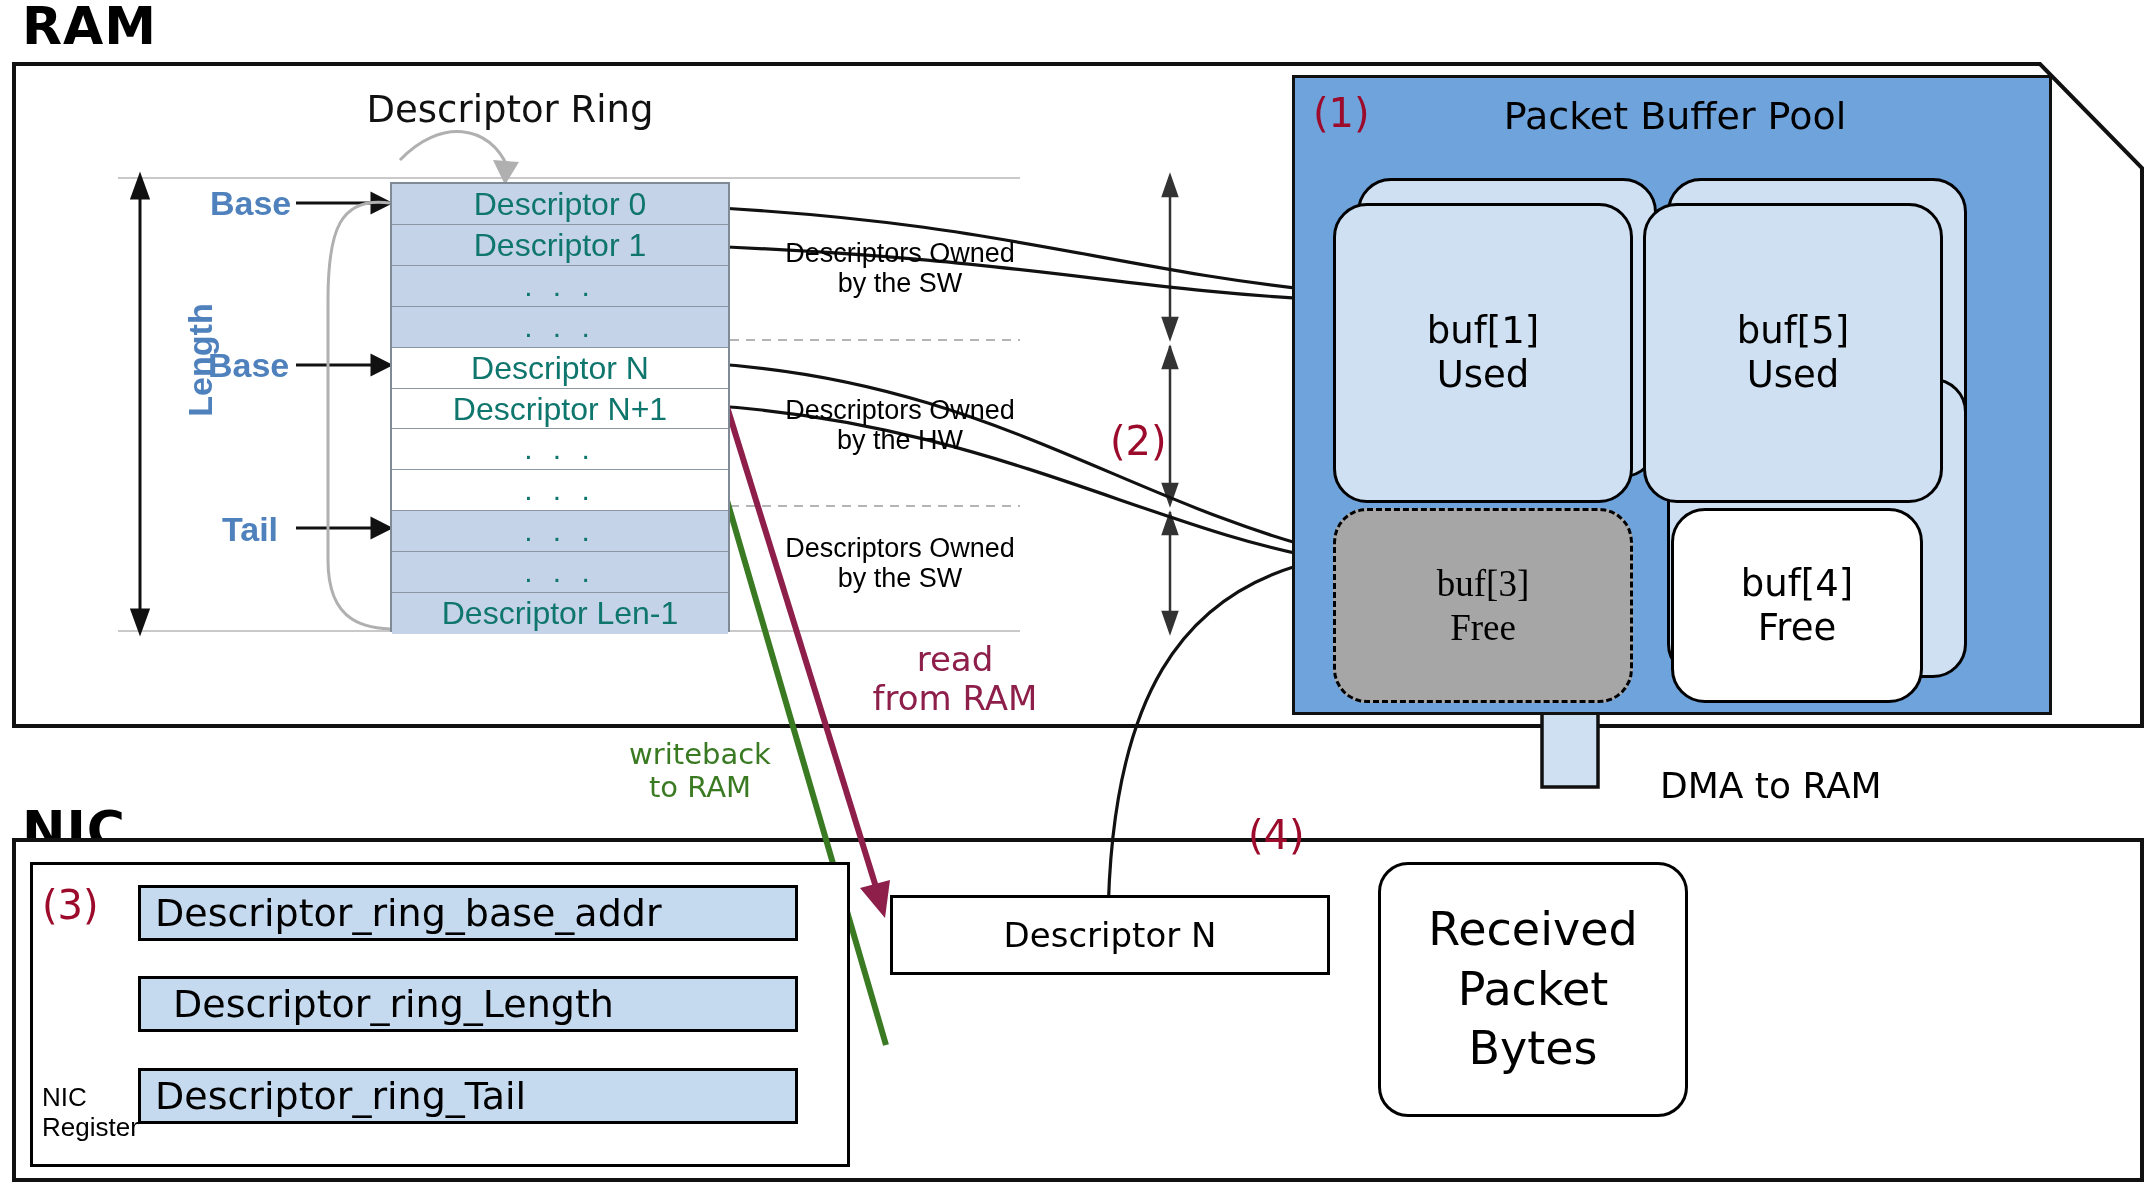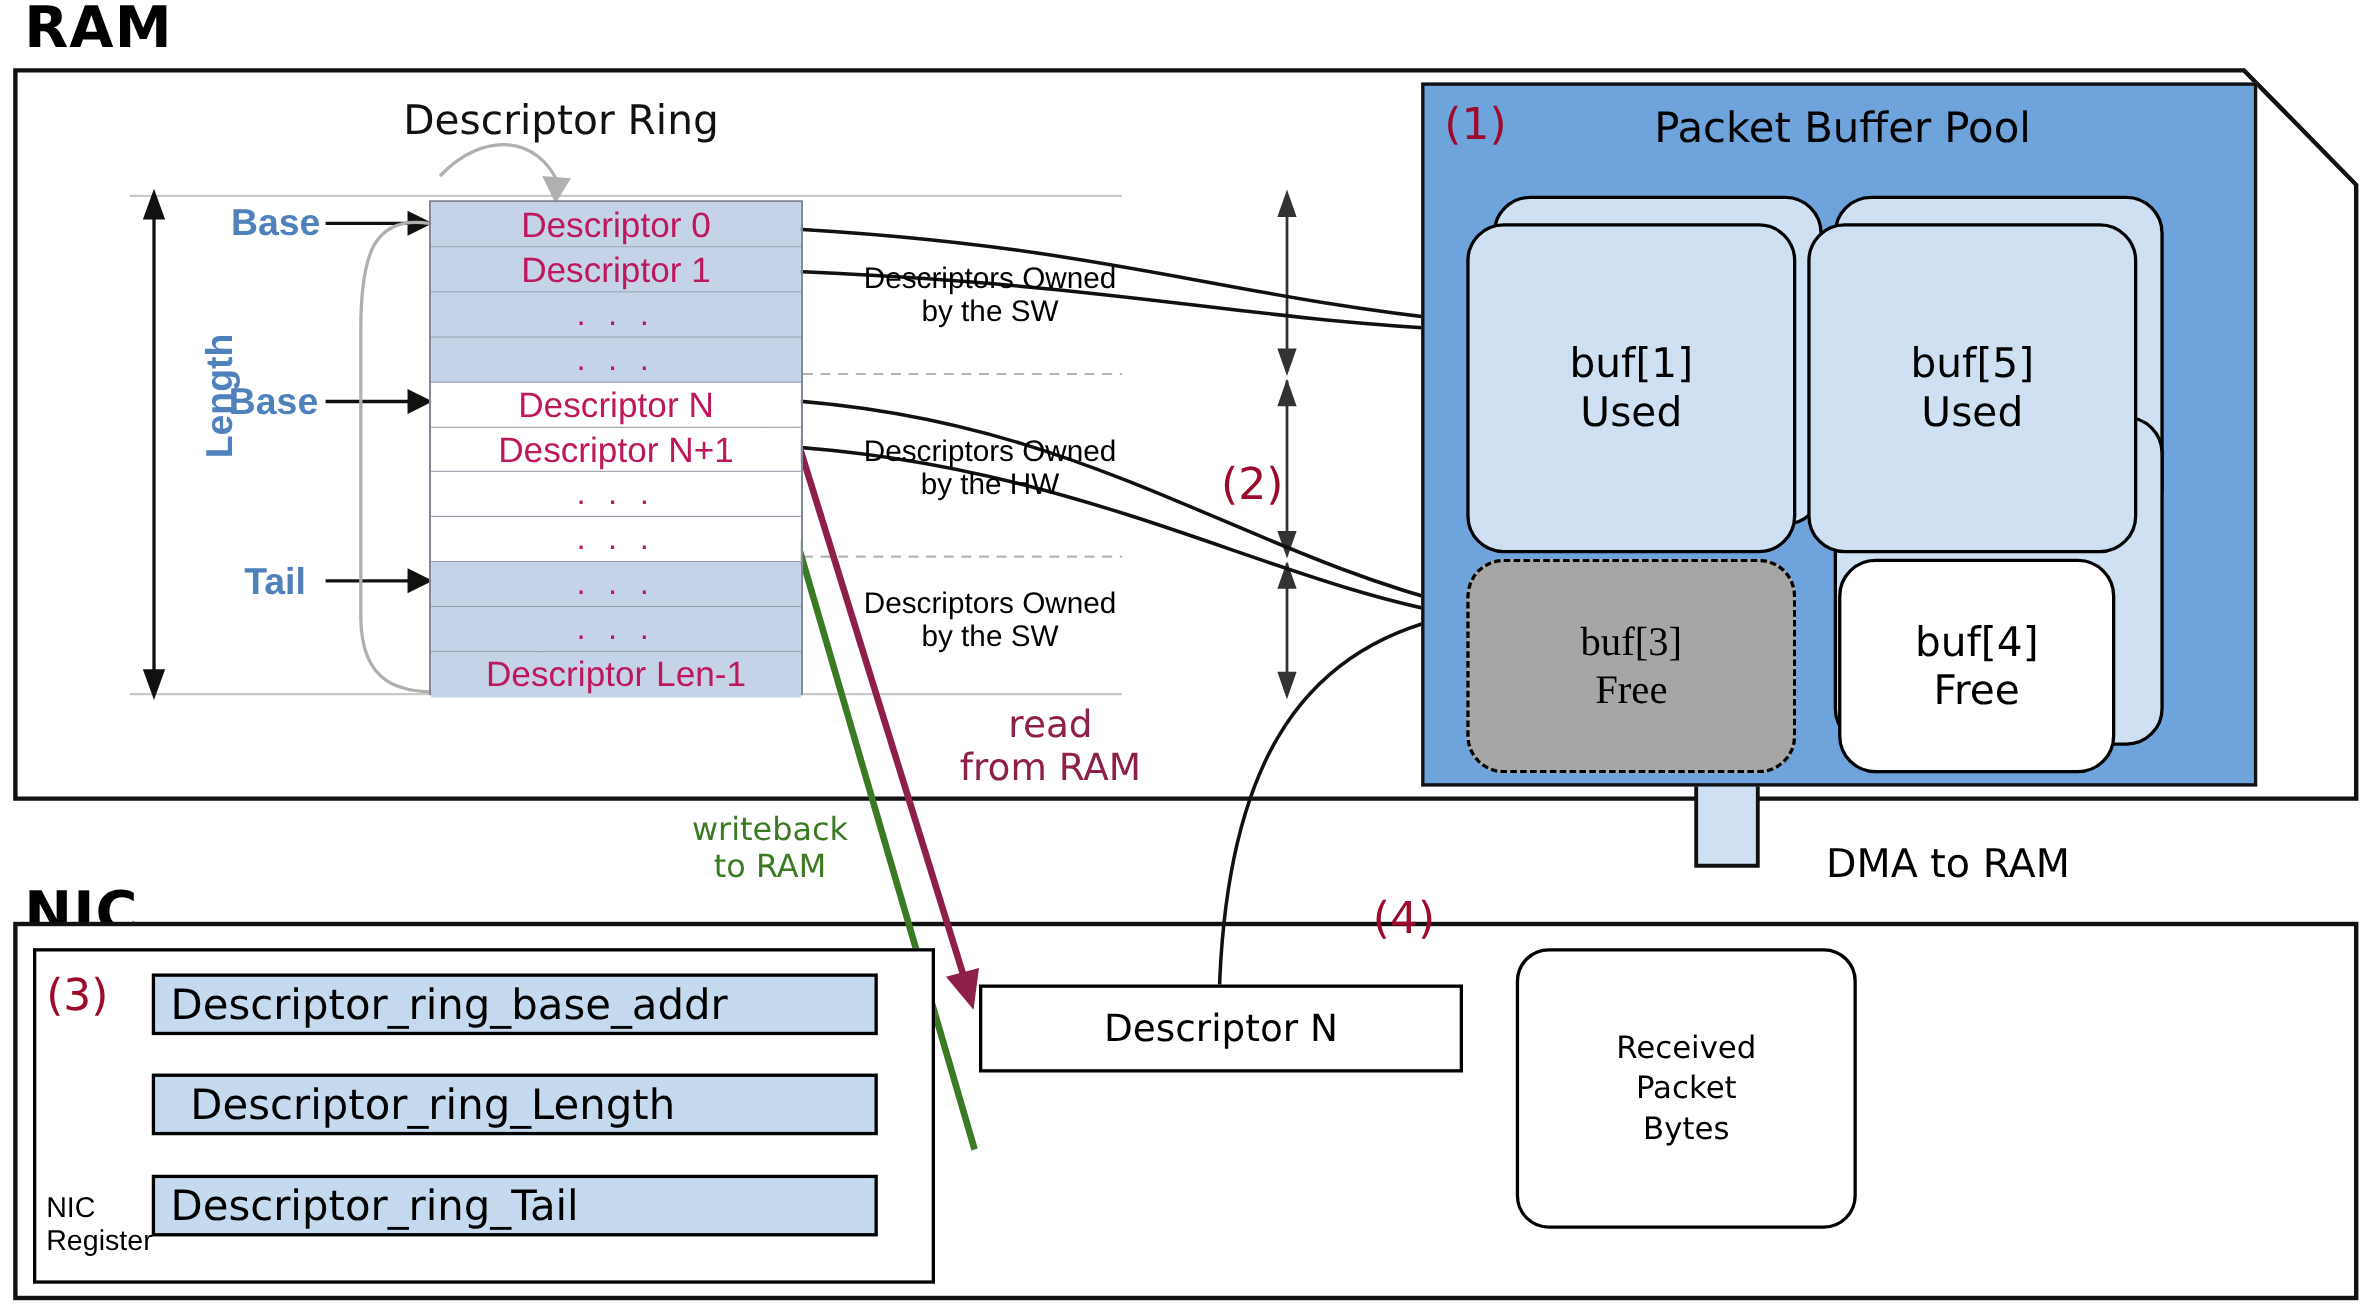--- a/index.html
+++ b/index.html
@@ -10,21 +10,21 @@
   svg.layer{position:absolute;left:0;top:0;width:2156px;height:1194px;pointer-events:none;}
 
   
   .section-cap{font-size:52px;font-weight:700;letter-spacing:1px;color:#000;
                font-family:"DejaVu Sans","Liberation Sans",sans-serif;}
 
   
   .ring-title{font-size:37px;color:#111;text-align:center;width:100%;}
   .ring{border:2px solid #808a96;box-sizing:border-box;}
   .ring-row{height:40.6px;line-height:40.6px;text-align:center;font-size:32px;
-            color:#be185d;border-bottom:1.5px solid #8d97a3;box-sizing:border-box;
+            color:#0f766e;border-bottom:1.5px solid #8d97a3;box-sizing:border-box;
             font-family:"Liberation Sans",sans-serif;}
   .ring-row:last-child{border-bottom:none;}
   .sw{background:#c5d3e8;}
   .hw{background:#ffffff;}
   .dots{letter-spacing:6px;font-size:30px;}
 
   
   .blabel{color:#4f81bd;font-weight:700;font-size:34px;
           font-family:"Liberation Sans",sans-serif;}
   .vlabel{color:#4f81bd;font-weight:700;font-size:34px;
@@ -245,20 +245,20 @@
     <span>NIC</span><br>
     <span>Register</span>
   </div>
 
   <div class="abs stepnum" style="left:1248px;top:812px;">(4)</div>
 
   <div class="obox" style="left:890px;top:895px;width:440px;height:80px;">Descriptor N</div>
 
 
   <div class="obox rbox" style="left:1378px;top:862px;width:310px;height:255px;">
-    <div style="font-size:28px;line-height:1.3;">
+    <div style="font-size:46px;line-height:1.3;">
       <span>Received</span><br>
       <span>Packet</span><br>
       <span>Bytes</span>
     </div>
   </div>
 
 </div>
 
 </body></html>

